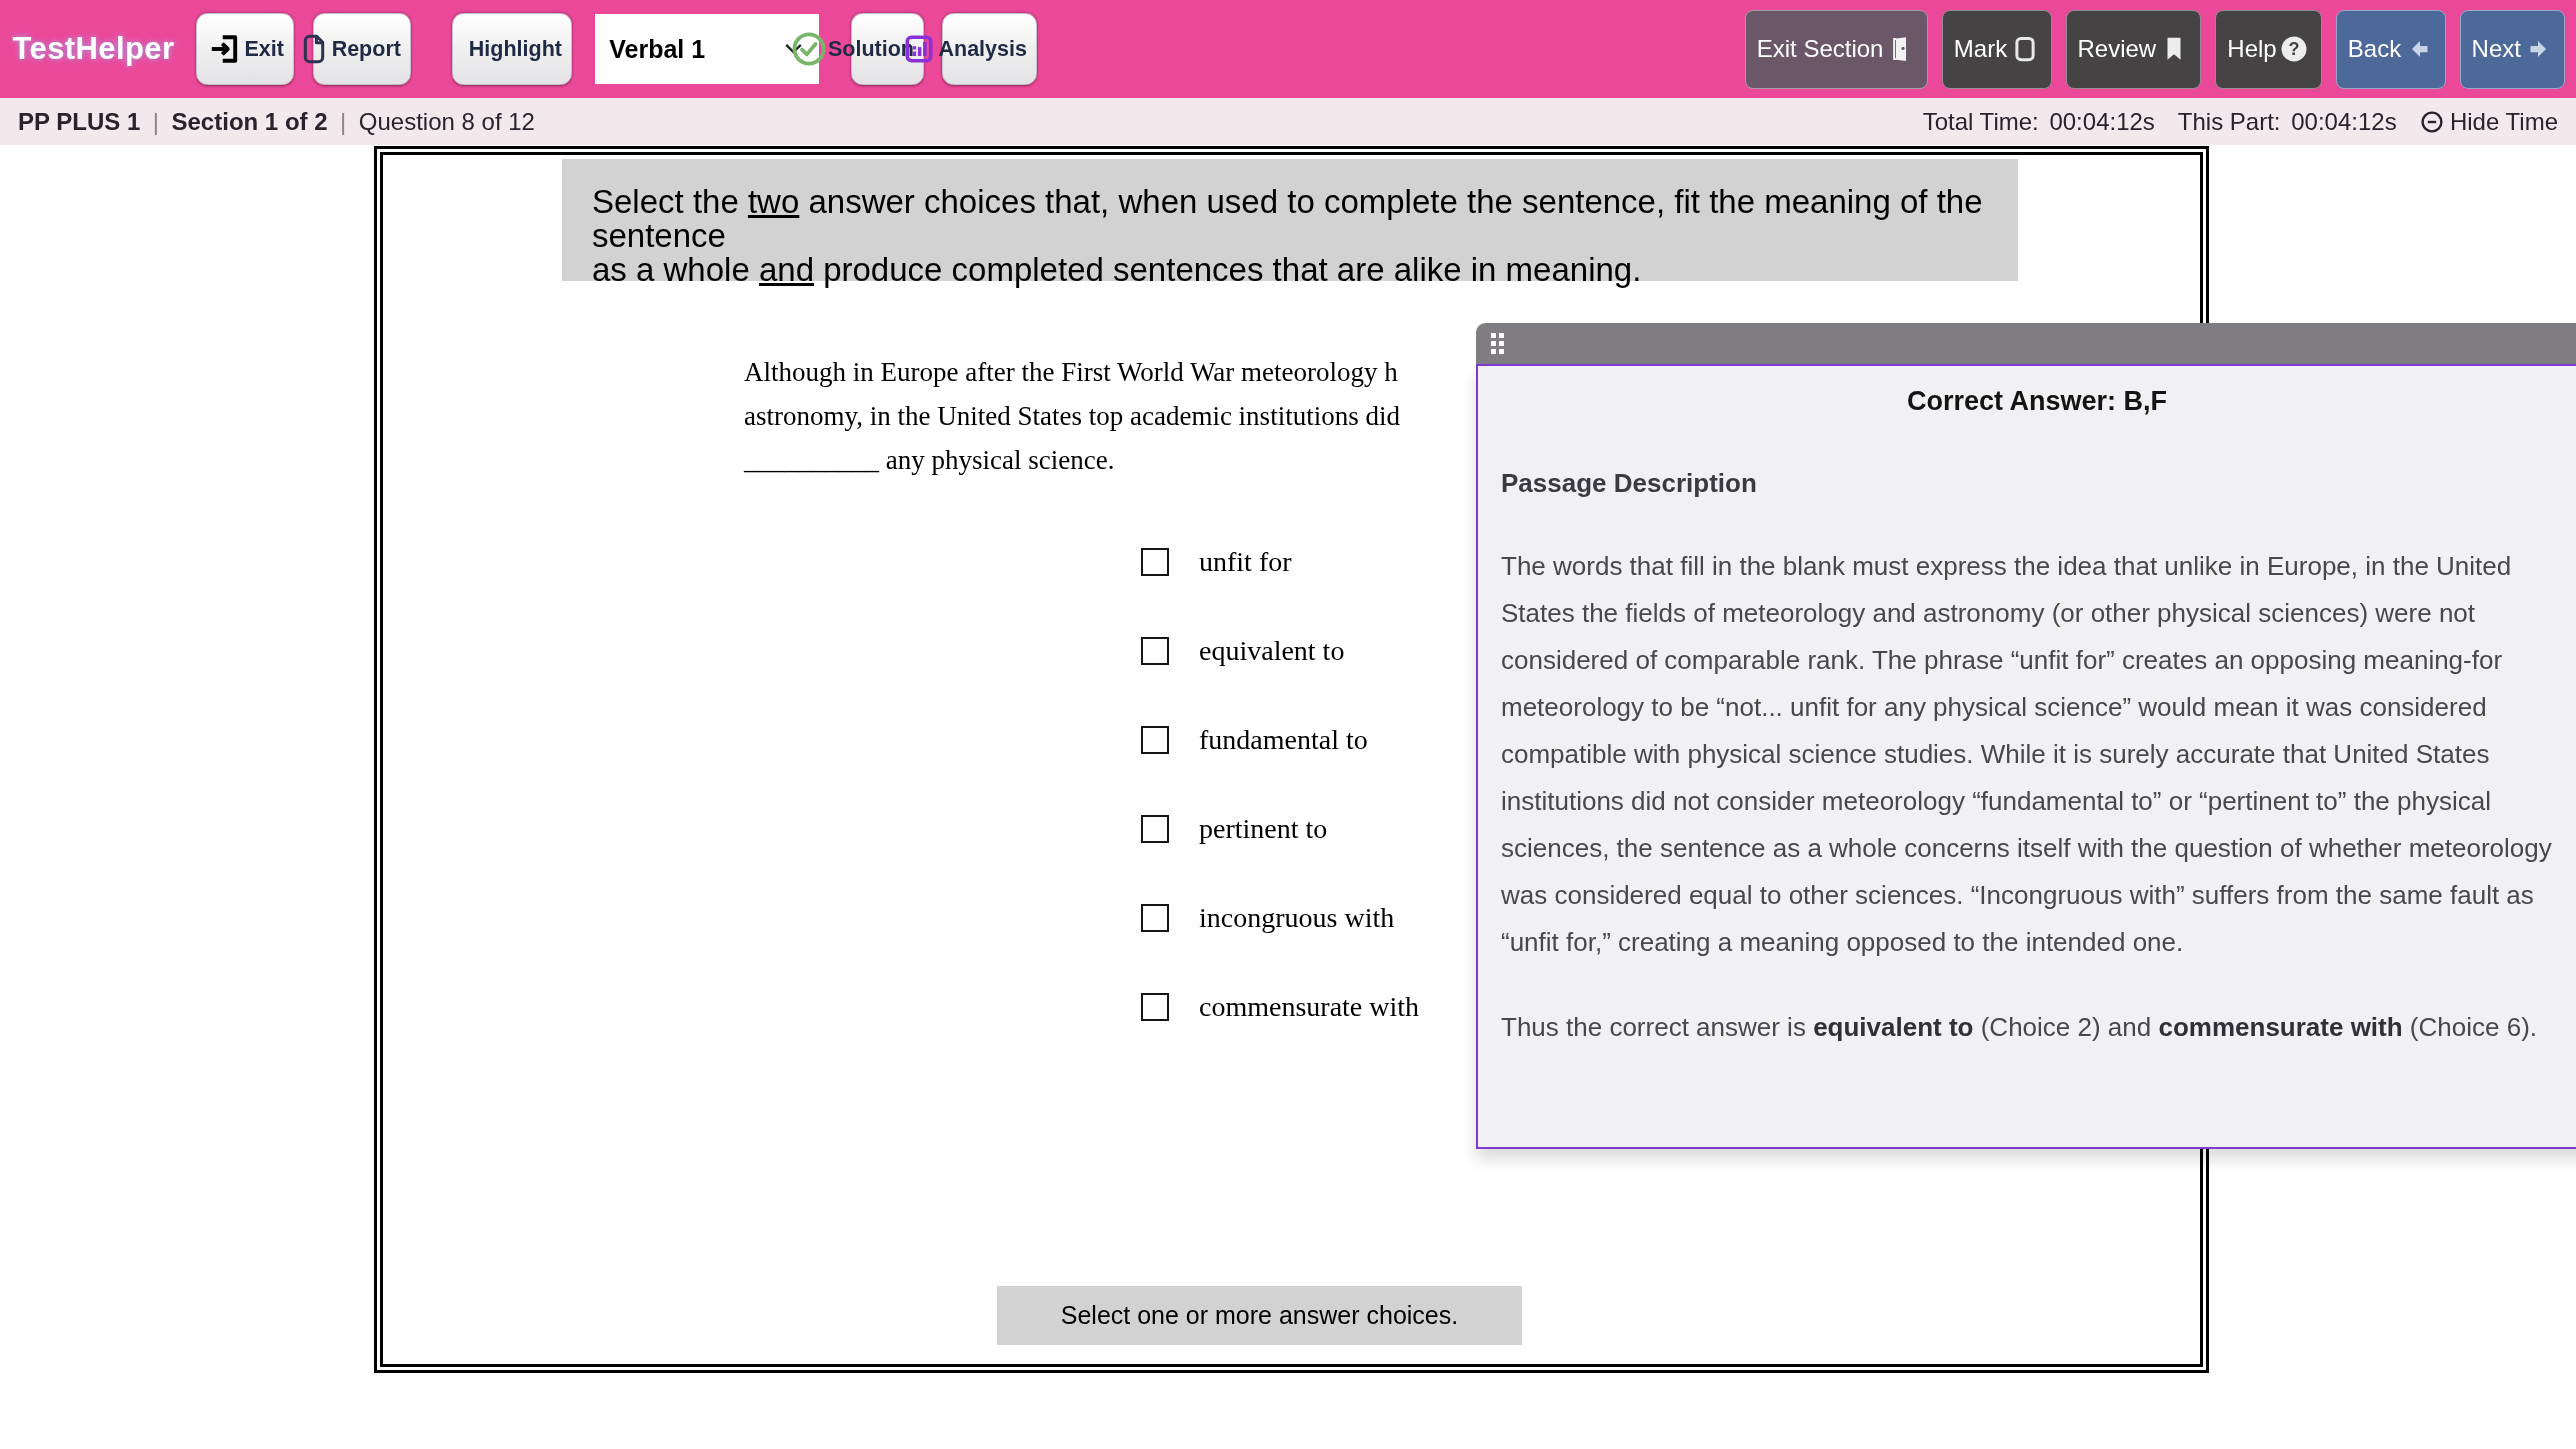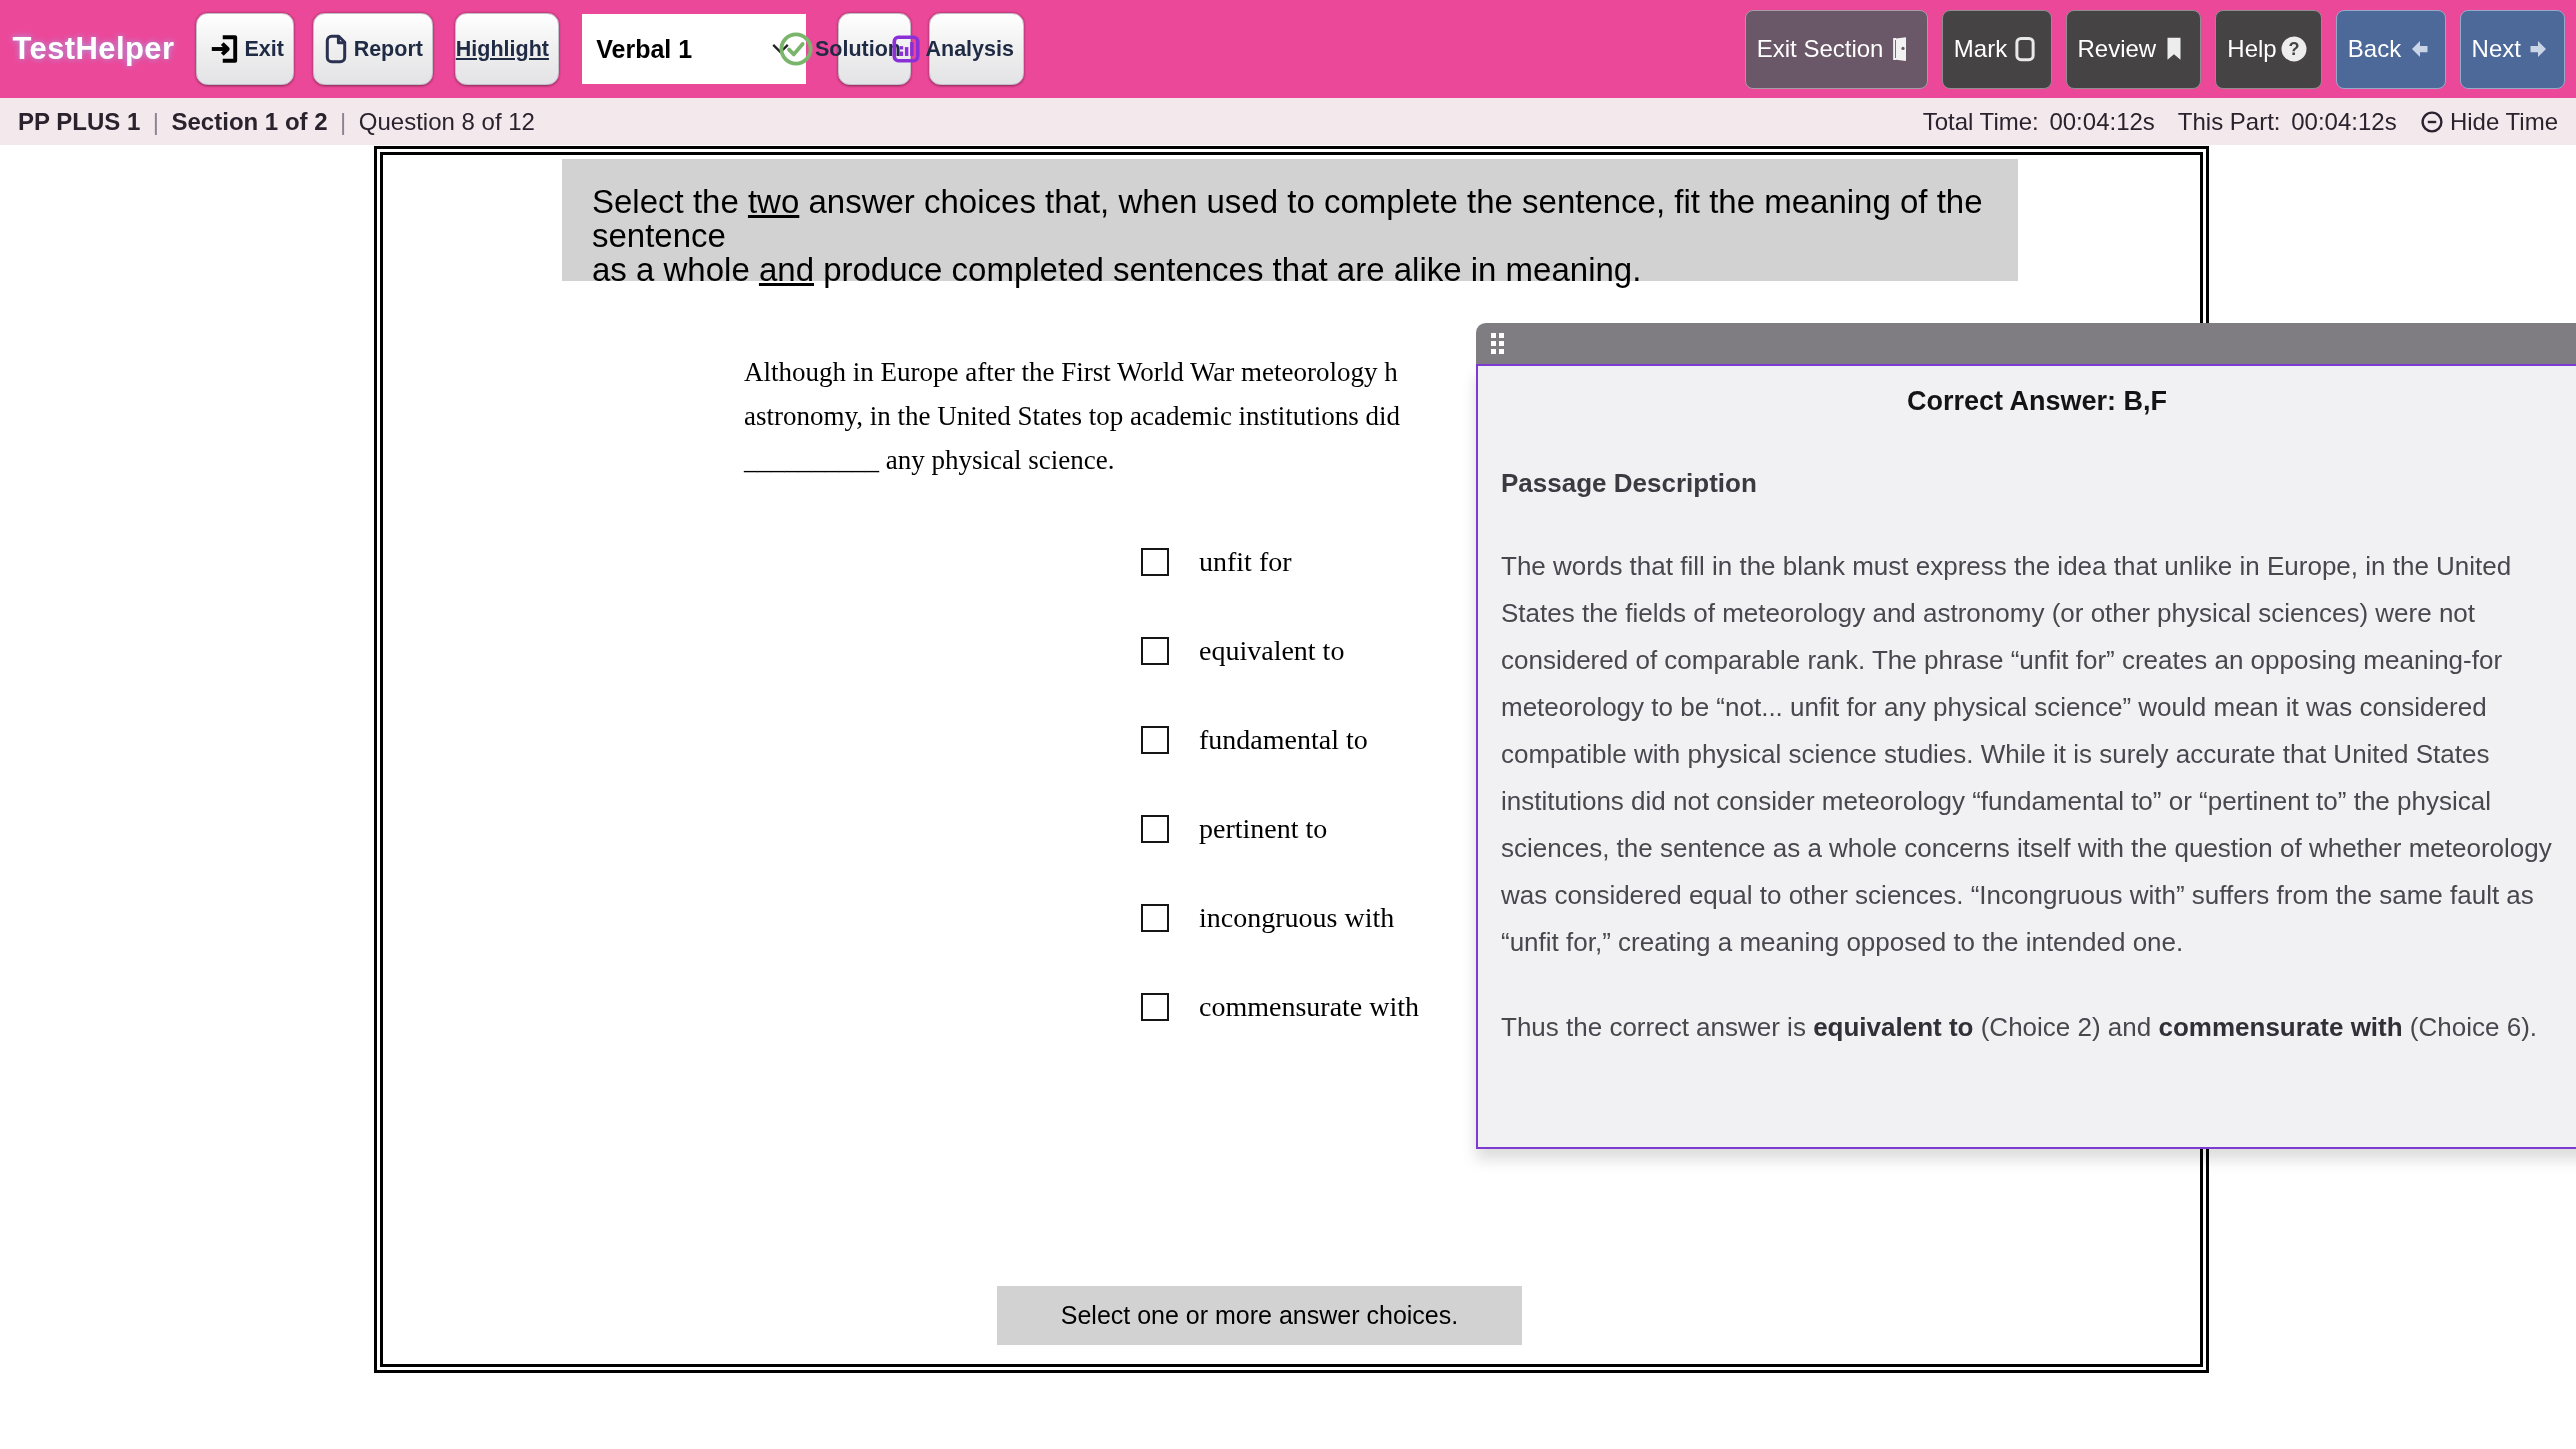--- a/index.html
+++ b/index.html
@@ -20,22 +20,22 @@
   }
   .tbtn {
     height:72px; border-radius:11.6px; border:0.9px solid #c2c2c8;
     background:linear-gradient(#ffffff, #eeeeee 55%, #e3e3e7);
     box-shadow:0 0.9px 2.7px rgba(0,0,0,.45);
     display:flex; flex-direction:row; align-items:center; justify-content:flex-end;
     padding:7.2px 9px 6.3px; color:#1f2a44; font-weight:700; font-size:21.5px; cursor:pointer;
   }
   .tbtn .ico { flex:1; display:flex; align-items:center; justify-content:center; }
   .tbtn-exit      { width:98px; margin-left:0; }
-  .tbtn-report    { width:120px; margin-left:19px;padding-left:20px; }
-  .tbtn-highlight { width:104px; margin-left:22px;text-decoration:underline; }
+  .tbtn-report    { width:98px; margin-left:19px;padding-left:20px; }
+  .tbtn-highlight { width:120px; margin-left:41px; }
   .select-box {
     width:224px; height:70px; background:#ffffff; margin-left:23px;
     display:flex; align-items:center; justify-content:space-between;
     padding:0 12.5px 0 14.3px; font-size:25px; font-weight:600; color:#000; cursor:pointer;
   }
   .tbtn-solution { width:73px; margin-left:32px; }
   .tbtn-analysis { width:95px; margin-left:18px; }
 
   .right-group { margin-left:auto; display:flex; gap:14.3px; margin-right:10.7px; }
   .rbtn {

